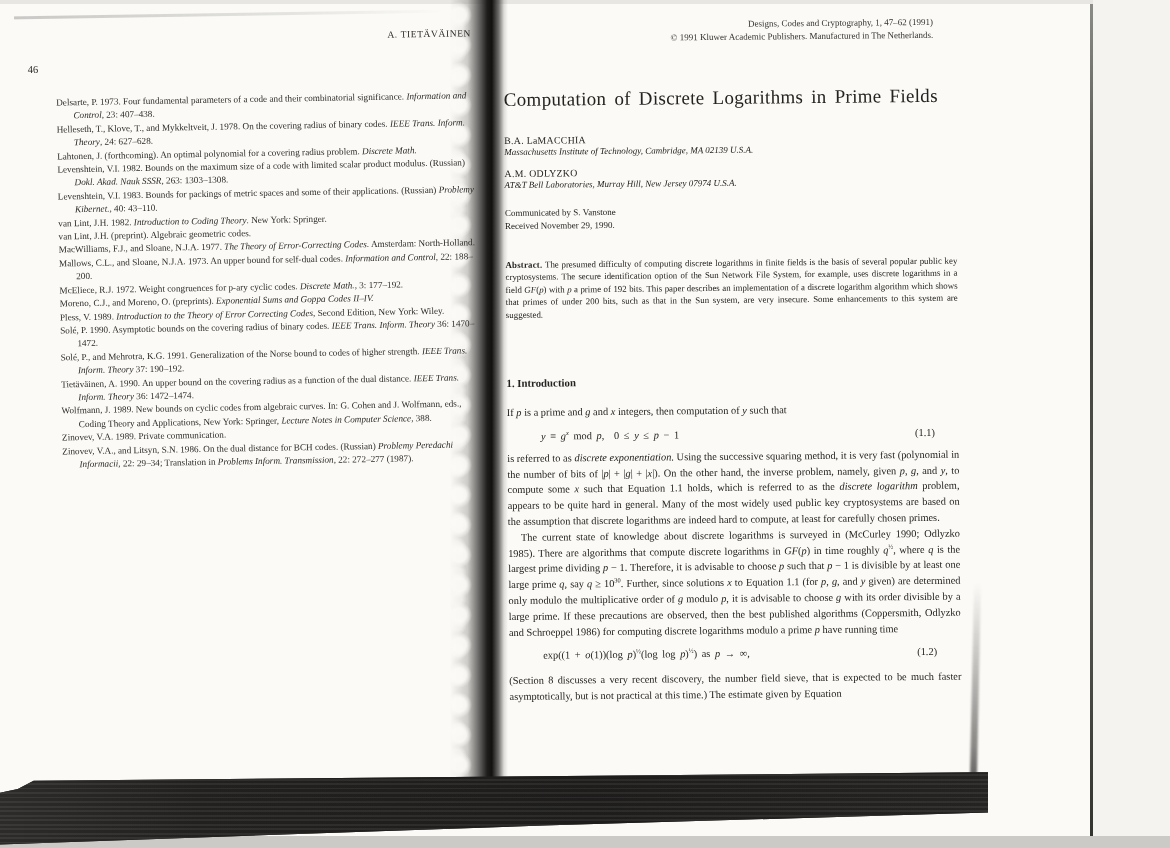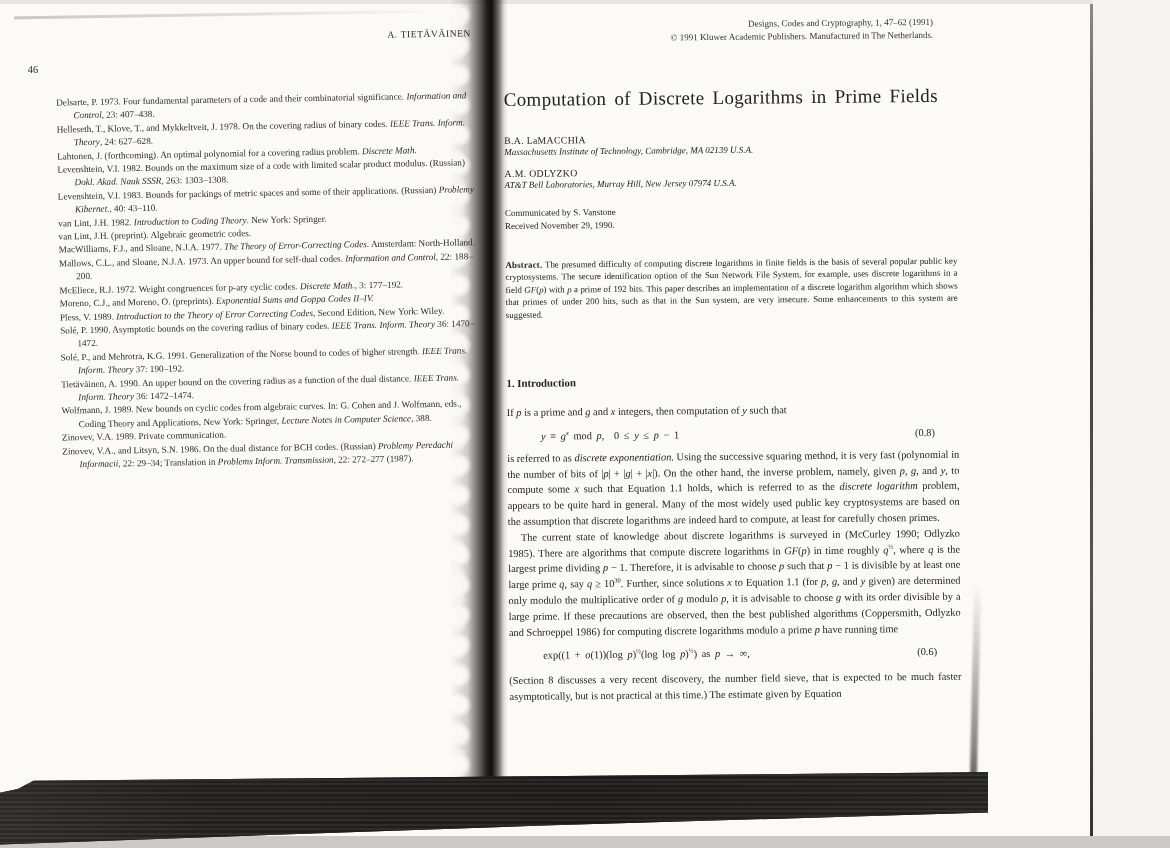--- a/index.html
+++ b/index.html
@@ -133,25 +133,25 @@
   </div>
 
   <p class="abstract"><b>Abstract.</b><span> The presumed difficulty of computing discrete logarithms in finite fields is the basis of several popular public key cryptosystems. The secure identification option of the Sun Network File System, for example, uses discrete logarithms in a field <span style="font-style: italic;">GF</span>(<span style="font-style: italic;">p</span>) with <span style="font-style: italic;">p</span> a prime of 192 bits. This paper describes an implementation of a discrete logarithm algorithm which shows that primes of under 200 bits, such as that in the Sun system, are very insecure. Some enhancements to this system are suggested.</span></p>
 
   <div class="section-heading">1. Introduction</div>
 
   <p class="para intro">If <span style="font-style: italic;">p</span> is a prime and <span style="font-style: italic;">g</span> and <span style="font-style: italic;">x</span> integers, then computation of <span style="font-style: italic;">y</span> such that</p>
 
   <div class="equation-row">
     <span class="eq-body"><span style="font-style: italic;">y</span> ≡ <span style="font-style: italic;">g</span><sup style="font-style: italic;">x</sup> mod <span style="font-style: italic;">p</span>,  0 ≤ <span style="font-style: italic;">y</span> ≤ <span style="font-style: italic;">p</span> − 1</span>
-    <span class="eq-num">(0.8)</span>
+    <span class="eq-num">(1.1)</span>
   </div>
 
   <p class="para">is referred to as <span style="font-style: italic;">discrete exponentiation</span>. Using the successive squaring method, it is very fast (polynomial in the number of bits of |<span style="font-style: italic;">p</span>| + |<span style="font-style: italic;">g</span>| + |<span style="font-style: italic;">x</span>|). On the other hand, the inverse problem, namely, given <span style="font-style: italic;">p</span>, <span style="font-style: italic;">g</span>, and <span style="font-style: italic;">y</span>, to compute some <span style="font-style: italic;">x</span> such that Equation 1.1 holds, which is referred to as the <span style="font-style: italic;">discrete logarithm</span> problem, appears to be quite hard in general. Many of the most widely used public key cryptosystems are based on the assumption that discrete logarithms are indeed hard to compute, at least for carefully chosen primes.</p>
   <p class="para indent">The current state of knowledge about discrete logarithms is surveyed in (McCurley 1990; Odlyzko 1985). There are algorithms that compute discrete logarithms in <span style="font-style: italic;">GF</span>(<span style="font-style: italic;">p</span>) in time roughly <span style="font-style: italic;">q</span><sup>½</sup>, where <span style="font-style: italic;">q</span> is the largest prime dividing <span style="font-style: italic;">p</span> − 1. Therefore, it is advisable to choose <span style="font-style: italic;">p</span> such that <span style="font-style: italic;">p</span> − 1 is divisible by at least one large prime <span style="font-style: italic;">q</span>, say <span style="font-style: italic;">q</span> ≥ 10<sup>30</sup>. Further, since solutions <span style="font-style: italic;">x</span> to Equation 1.1 (for <span style="font-style: italic;">p</span>, <span style="font-style: italic;">g</span>, and <span style="font-style: italic;">y</span> given) are determined only modulo the multiplicative order of <span style="font-style: italic;">g</span> modulo <span style="font-style: italic;">p</span>, it is advisable to choose <span style="font-style: italic;">g</span> with its order divisible by a large prime. If these precautions are observed, then the best published algorithms (Coppersmith, Odlyzko and Schroeppel 1986) for computing discrete logarithms modulo a prime <span style="font-style: italic;">p</span> have running time</p>
 
   <div class="equation-row">
     <span class="eq-body">exp((1 + <span style="font-style: italic;">o</span>(1))(log <span style="font-style: italic;">p</span>)<sup>½</sup>(log log <span style="font-style: italic;">p</span>)<sup>½</sup>) as <span style="font-style: italic;">p</span> → ∞,</span>
-    <span class="eq-num">(0.6)</span>
+    <span class="eq-num">(1.2)</span>
   </div>
 
   <p class="para last">(Section 8 discusses a very recent discovery, the number field sieve, that is expected to be much faster asymptotically, but is not practical at this time.) The estimate given by Equation</p>
 </div>
 
 </body></html>

